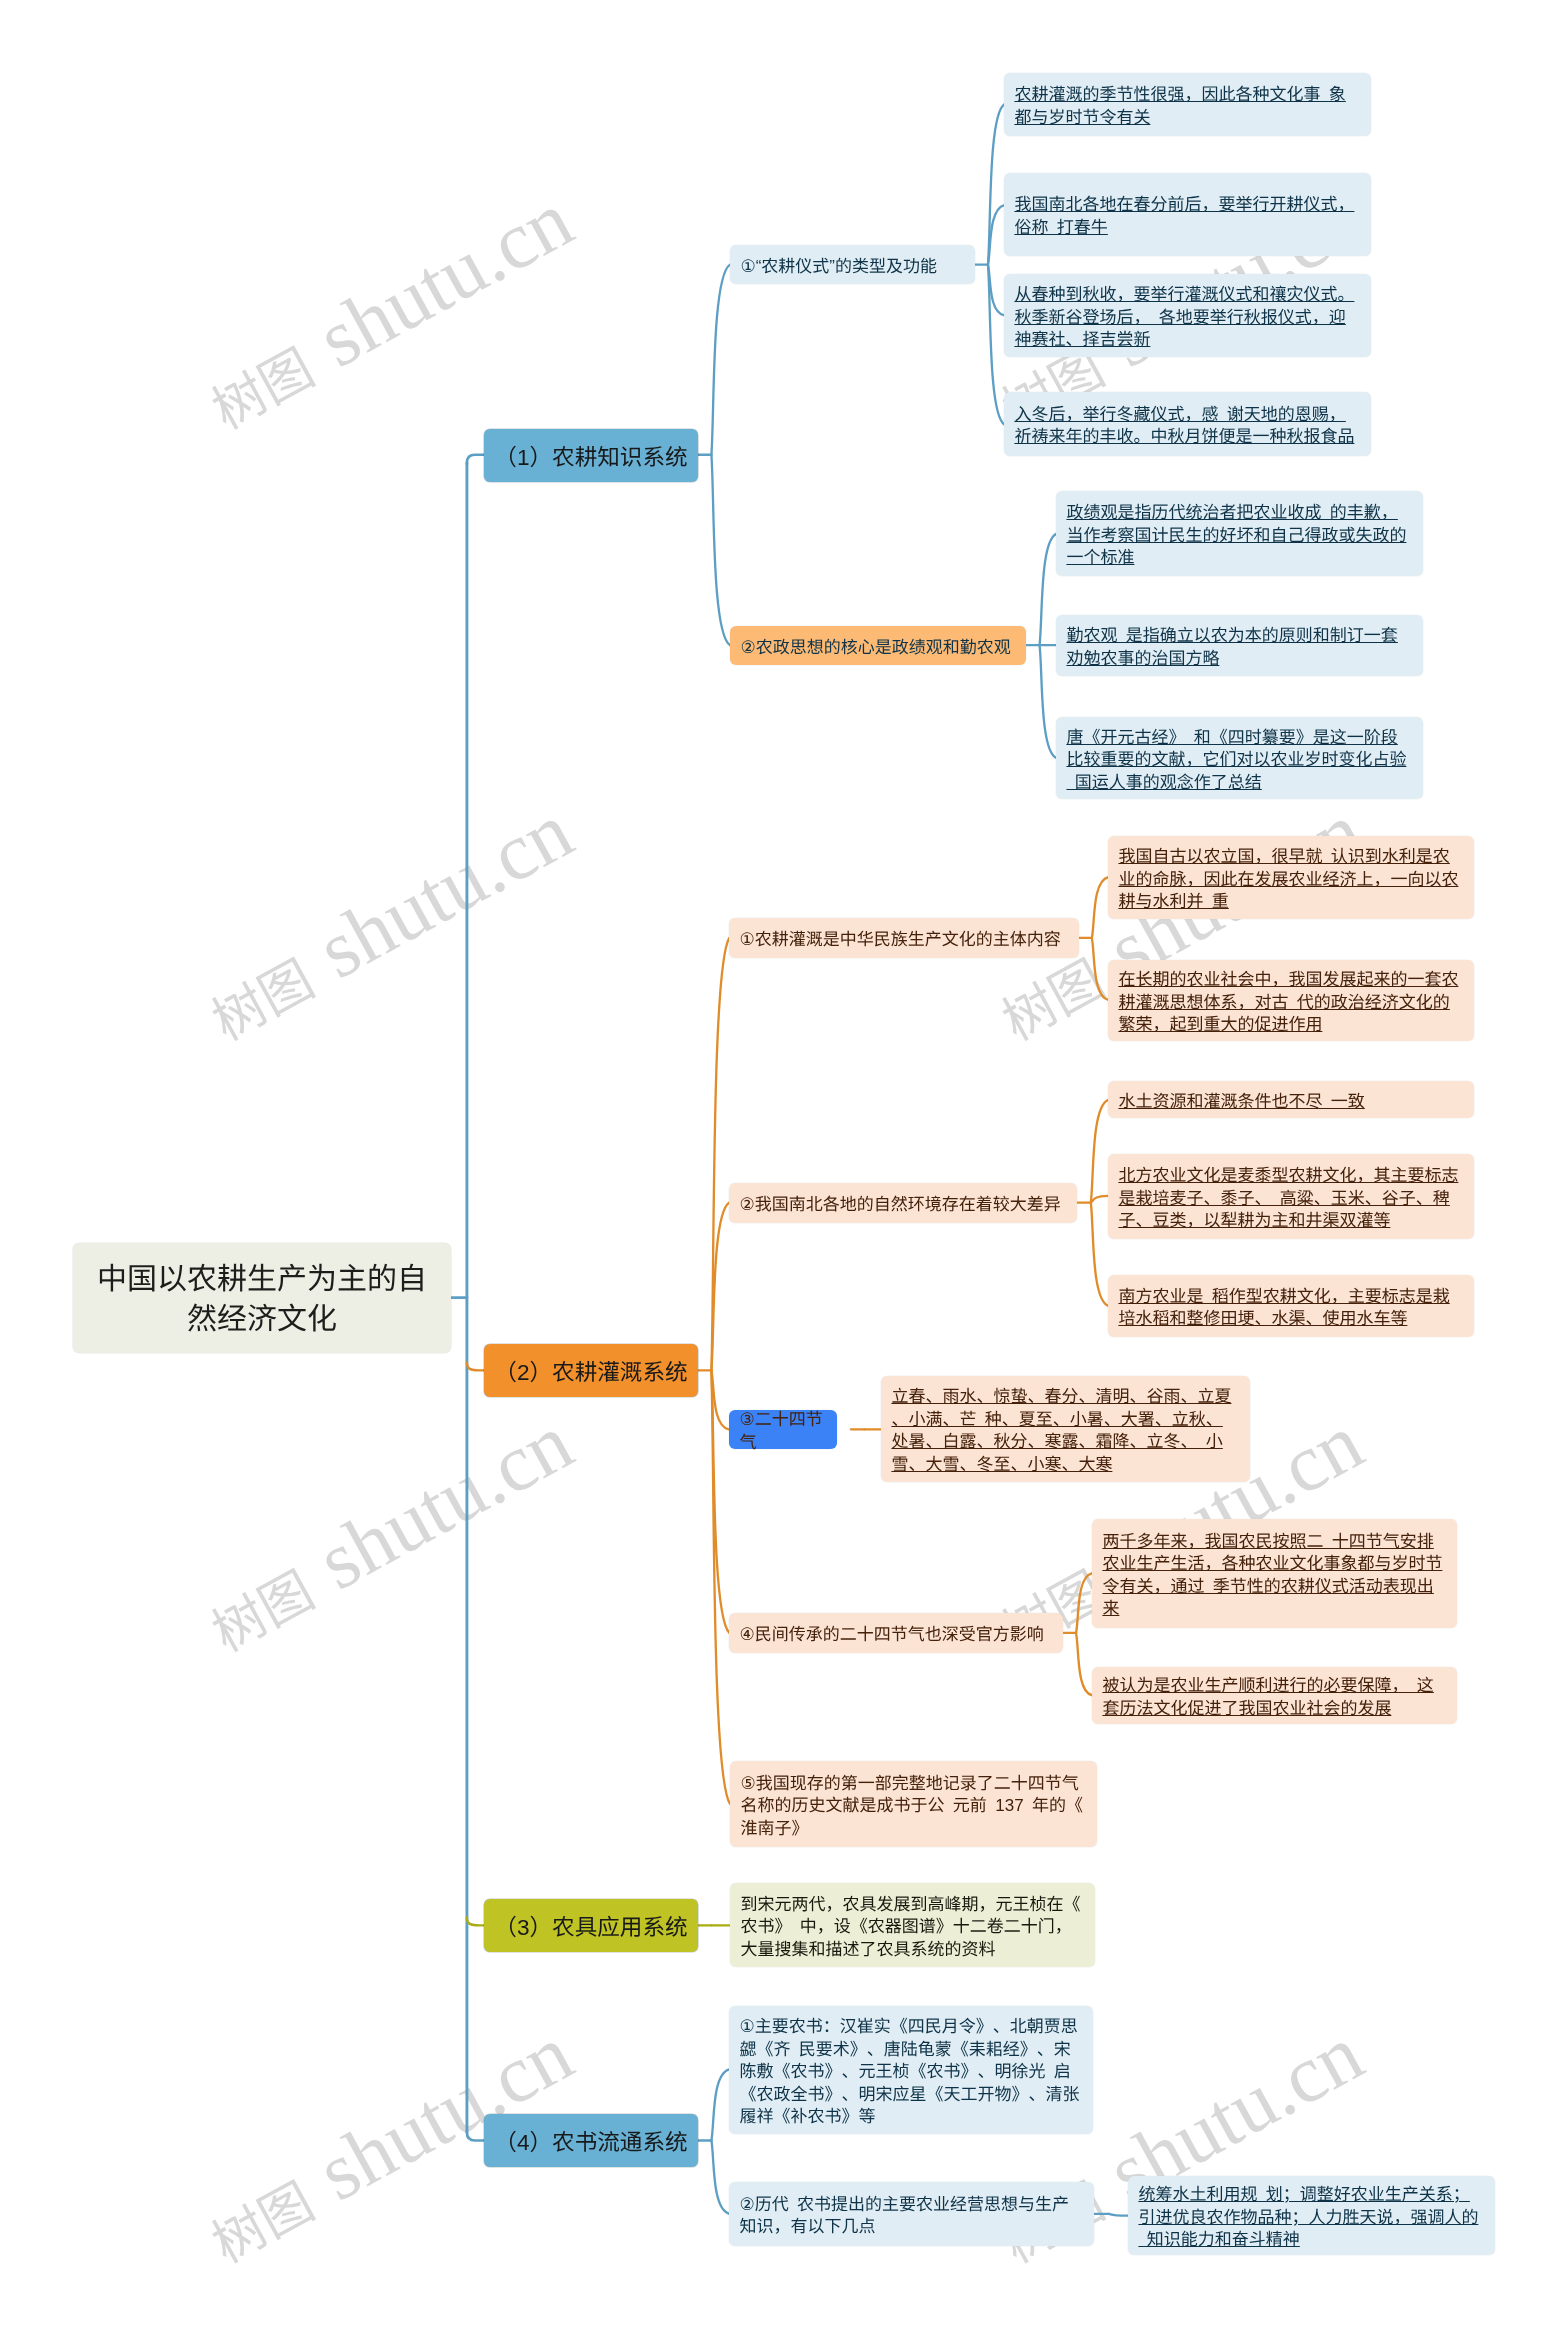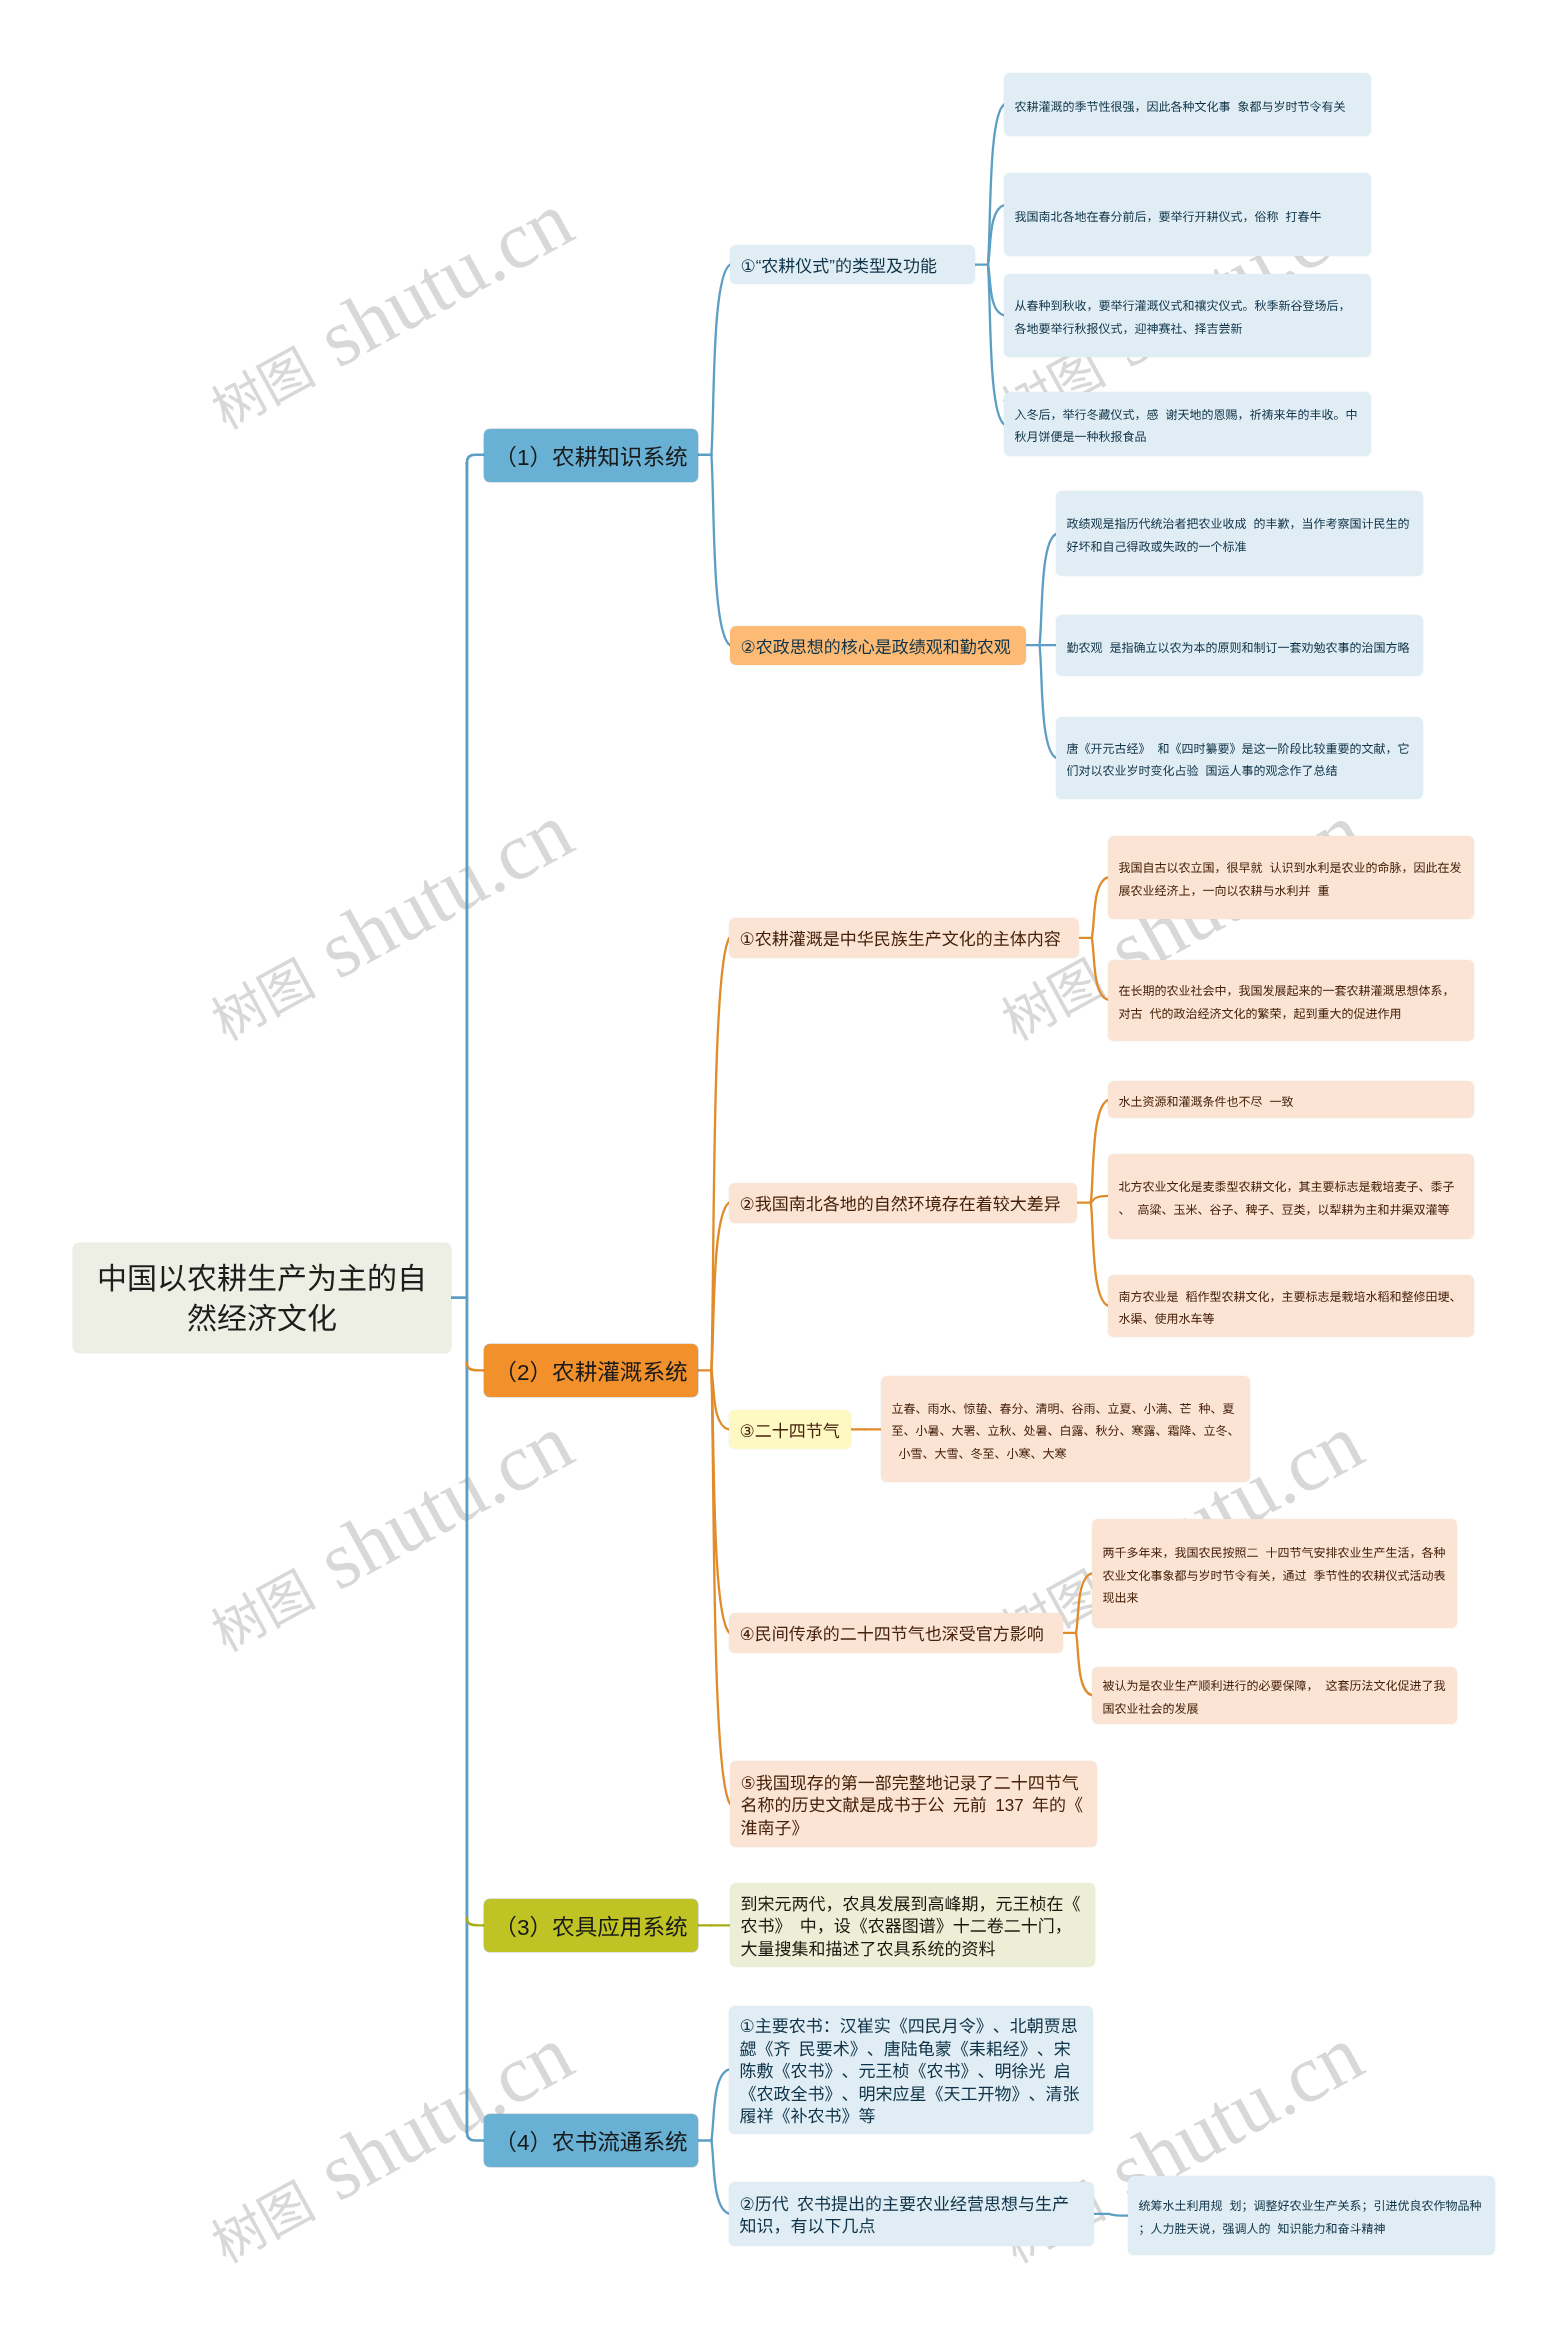--- a/index.html
+++ b/index.html
@@ -9,21 +9,21 @@
   #wm{position:absolute;left:0;top:0;width:1565px;height:2330px;pointer-events:none;z-index:1;}
   #links{position:absolute;left:0;top:0;width:1565px;height:2330px;z-index:2;}
   .node{position:absolute;box-sizing:border-box;z-index:3;display:flex;align-items:center;}
   .node .tx{width:100%;position:relative;top:2.4px;}
   .root .tx{top:1.2px;}
   .root{text-spacing-trim:space-all;background:#EDEEE4;border-radius:6.7px;box-shadow:0 0 0 0.6px rgba(120,120,100,.17);justify-content:center;text-align:center;
         font-size:30px;line-height:40px;color:#1D1D1B;padding:0 18.3px;}
   .lvl1{text-spacing-trim:space-all;border-radius:6.1px;box-shadow:0 0 0 0.6px rgba(40,70,90,.30);justify-content:center;text-align:center;font-size:22.6px;
         line-height:28px;color:#18191A;padding:0 8.6px;}
   .lvl2{border-radius:6.1px;box-shadow:0 0 0 0.6px rgba(120,140,150,.10);font-size:17px;line-height:22.5px;padding:0 10.4px;line-break:anywhere;word-spacing:3.7px;text-spacing-trim:space-all;white-space:break-spaces;}
-  .lvl3{border-radius:6.1px;box-shadow:0 0 0 0.6px rgba(120,140,150,.10);font-size:12px;line-height:22.5px;padding:0 10.4px;line-break:anywhere;word-spacing:3.7px;text-spacing-trim:space-all;white-space:break-spaces;}
+  .lvl3{border-radius:6.1px;box-shadow:0 0 0 0.6px rgba(120,140,150,.10);font-size:17px;line-height:22.5px;padding:0 10.4px;line-break:anywhere;word-spacing:3.7px;text-spacing-trim:space-all;white-space:break-spaces;text-decoration:underline;}
   .tblue{color:#0E3348;}
   .torange{color:#45200A;}
   .tdark{color:#19180E;}
   .wmtext{font-family:"Liberation Serif","DejaVu Serif",serif;fill:#D8D8D8;}
   .wmcjk{font-size:86px;}
   .wmlat{font-size:133px;}
 </style>
 </head>
 <body>
 
@@ -123,21 +123,21 @@
 <div class="node lvl1" style="left:484px;top:1344px;width:214px;height:53px;background:#F2902B;">
       <span class="tx">（2）农耕灌溉系统</span>
     </div>
 <div class="node lvl2 torange" style="left:729px;top:918px;width:350px;height:40px;background:#FBE4D4;"><span class="tx">①农耕灌溉是中华民族生产文化的主体内容</span></div>
 <div class="node lvl3 torange" style="left:1108px;top:836px;width:366px;height:83px;background:#FBE4D4;"><span class="tx">我国自古以农立国，很早就 认识到水利是农业的命脉，因此在发展农业经济上，一向以农耕与水利并 重</span></div>
 <div class="node lvl3 torange" style="left:1108px;top:960px;width:366px;height:81px;background:#FBE4D4;"><span class="tx">在长期的农业社会中，我国发展起来的一套农耕灌溉思想体系，对古 代的政治经济文化的繁荣，起到重大的促进作用</span></div>
 <div class="node lvl2 torange" style="left:729px;top:1183px;width:348px;height:40px;background:#FBE4D4;"><span class="tx">②我国南北各地的自然环境存在着较大差异</span></div>
 <div class="node lvl3 torange" style="left:1108px;top:1081px;width:366px;height:37px;background:#FBE4D4;"><span class="tx">水土资源和灌溉条件也不尽 一致</span></div>
 <div class="node lvl3 torange" style="left:1108px;top:1154px;width:366px;height:85px;background:#FBE4D4;"><span class="tx">北方农业文化是麦黍型农耕文化，其主要标志是栽培麦子、黍子、 高粱、玉米、谷子、稗子、豆类，以犁耕为主和井渠双灌等</span></div>
 <div class="node lvl3 torange" style="left:1108px;top:1275px;width:366px;height:62px;background:#FBE4D4;"><span class="tx">南方农业是 稻作型农耕文化，主要标志是栽培水稻和整修田埂、水渠、使用水车等</span></div>
-<div class="node lvl2 torange" style="left:729px;top:1410px;width:122px;height:39px;background:#fef9c3;"><span class="tx">③二十四节气</span></div>
+<div class="node lvl2 torange" style="left:729px;top:1410px;width:108px;height:39px;background:#3b82f6;"><span class="tx">③二十四节气</span></div>
 <div class="node lvl3 torange" style="left:881px;top:1376px;width:369px;height:106px;background:#FBE4D4;"><span class="tx">立春、雨水、惊蛰、春分、清明、谷雨、立夏、小满、芒 种、夏至、小暑、大署、立秋、处暑、白露、秋分、寒露、霜降、立冬、 小雪、大雪、冬至、小寒、大寒</span></div>
 <div class="node lvl2 torange" style="left:729px;top:1613px;width:334px;height:40px;background:#FBE4D4;"><span class="tx">④民间传承的二十四节气也深受官方影响</span></div>
 <div class="node lvl3 torange" style="left:1092px;top:1519px;width:365px;height:109px;background:#FBE4D4;"><span class="tx">两千多年来，我国农民按照二 十四节气安排农业生产生活，各种农业文化事象都与岁时节令有关，通过 季节性的农耕仪式活动表现出来</span></div>
 <div class="node lvl3 torange" style="left:1092px;top:1667px;width:365px;height:57px;background:#FBE4D4;"><span class="tx">被认为是农业生产顺利进行的必要保障， 这套历法文化促进了我国农业社会的发展</span></div>
 <div class="node lvl2 torange" style="left:730px;top:1761px;width:367px;height:86px;background:#FBE4D4;"><span class="tx">⑤我国现存的第一部完整地记录了二十四节气名称的历史文献是成书于公 元前 137 年的《淮南子》</span></div>
 <div class="node lvl1" style="left:484px;top:1899px;width:214px;height:53px;background:#BFC323;">
       <span class="tx">（3）农具应用系统</span>
     </div>
 <div class="node lvl2 tdark" style="left:730px;top:1883px;width:365px;height:84px;background:#ECEFD6;"><span class="tx">到宋元两代，农具发展到高峰期，元王桢在《农书》 中，设《农器图谱》十二卷二十门，大量搜集和描述了农具系统的资料</span></div>
 <div class="node lvl1" style="left:484px;top:2114px;width:214px;height:53px;background:#68B1D4;">

